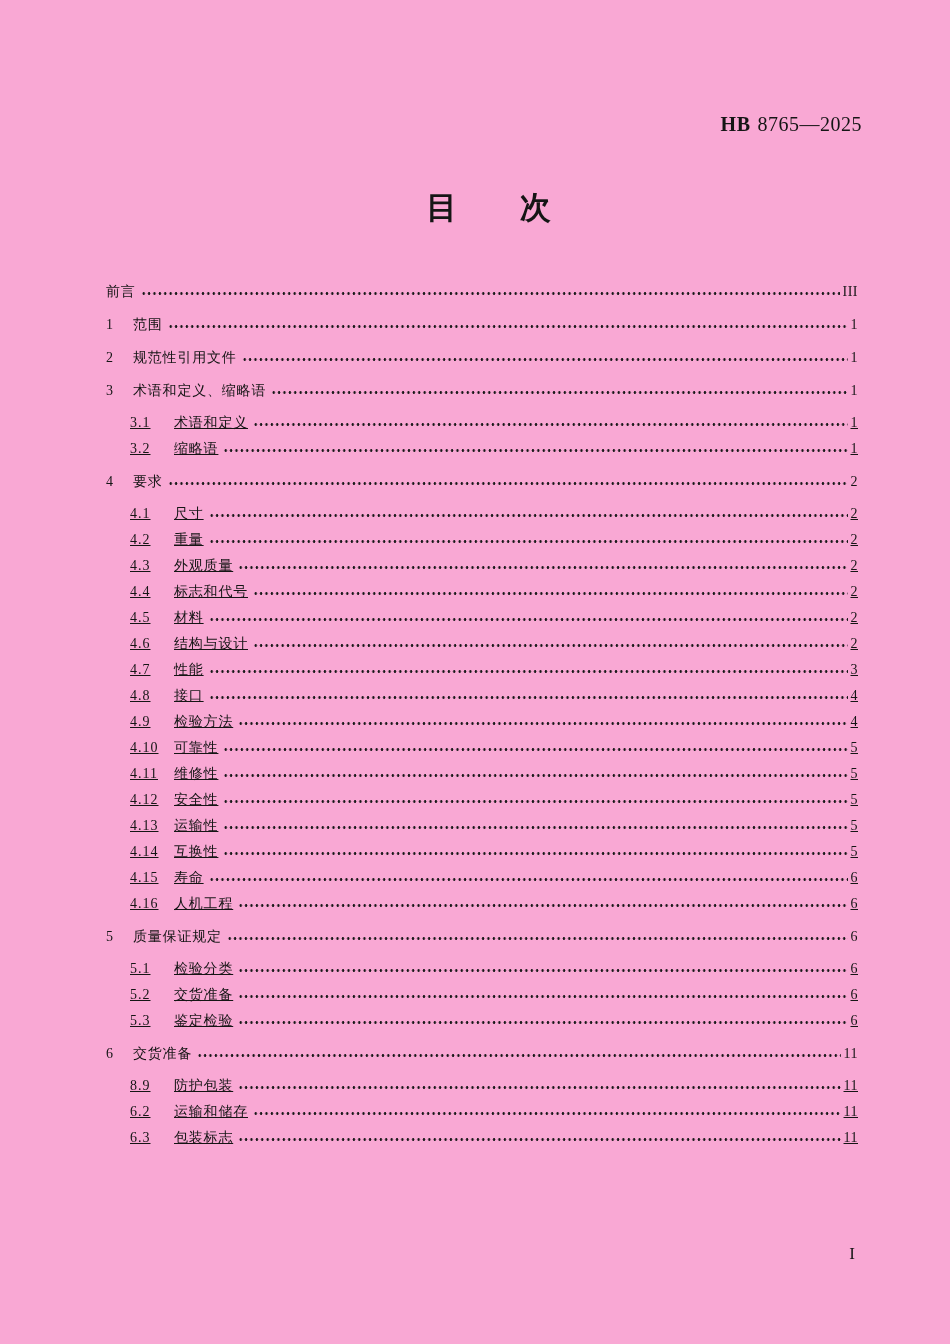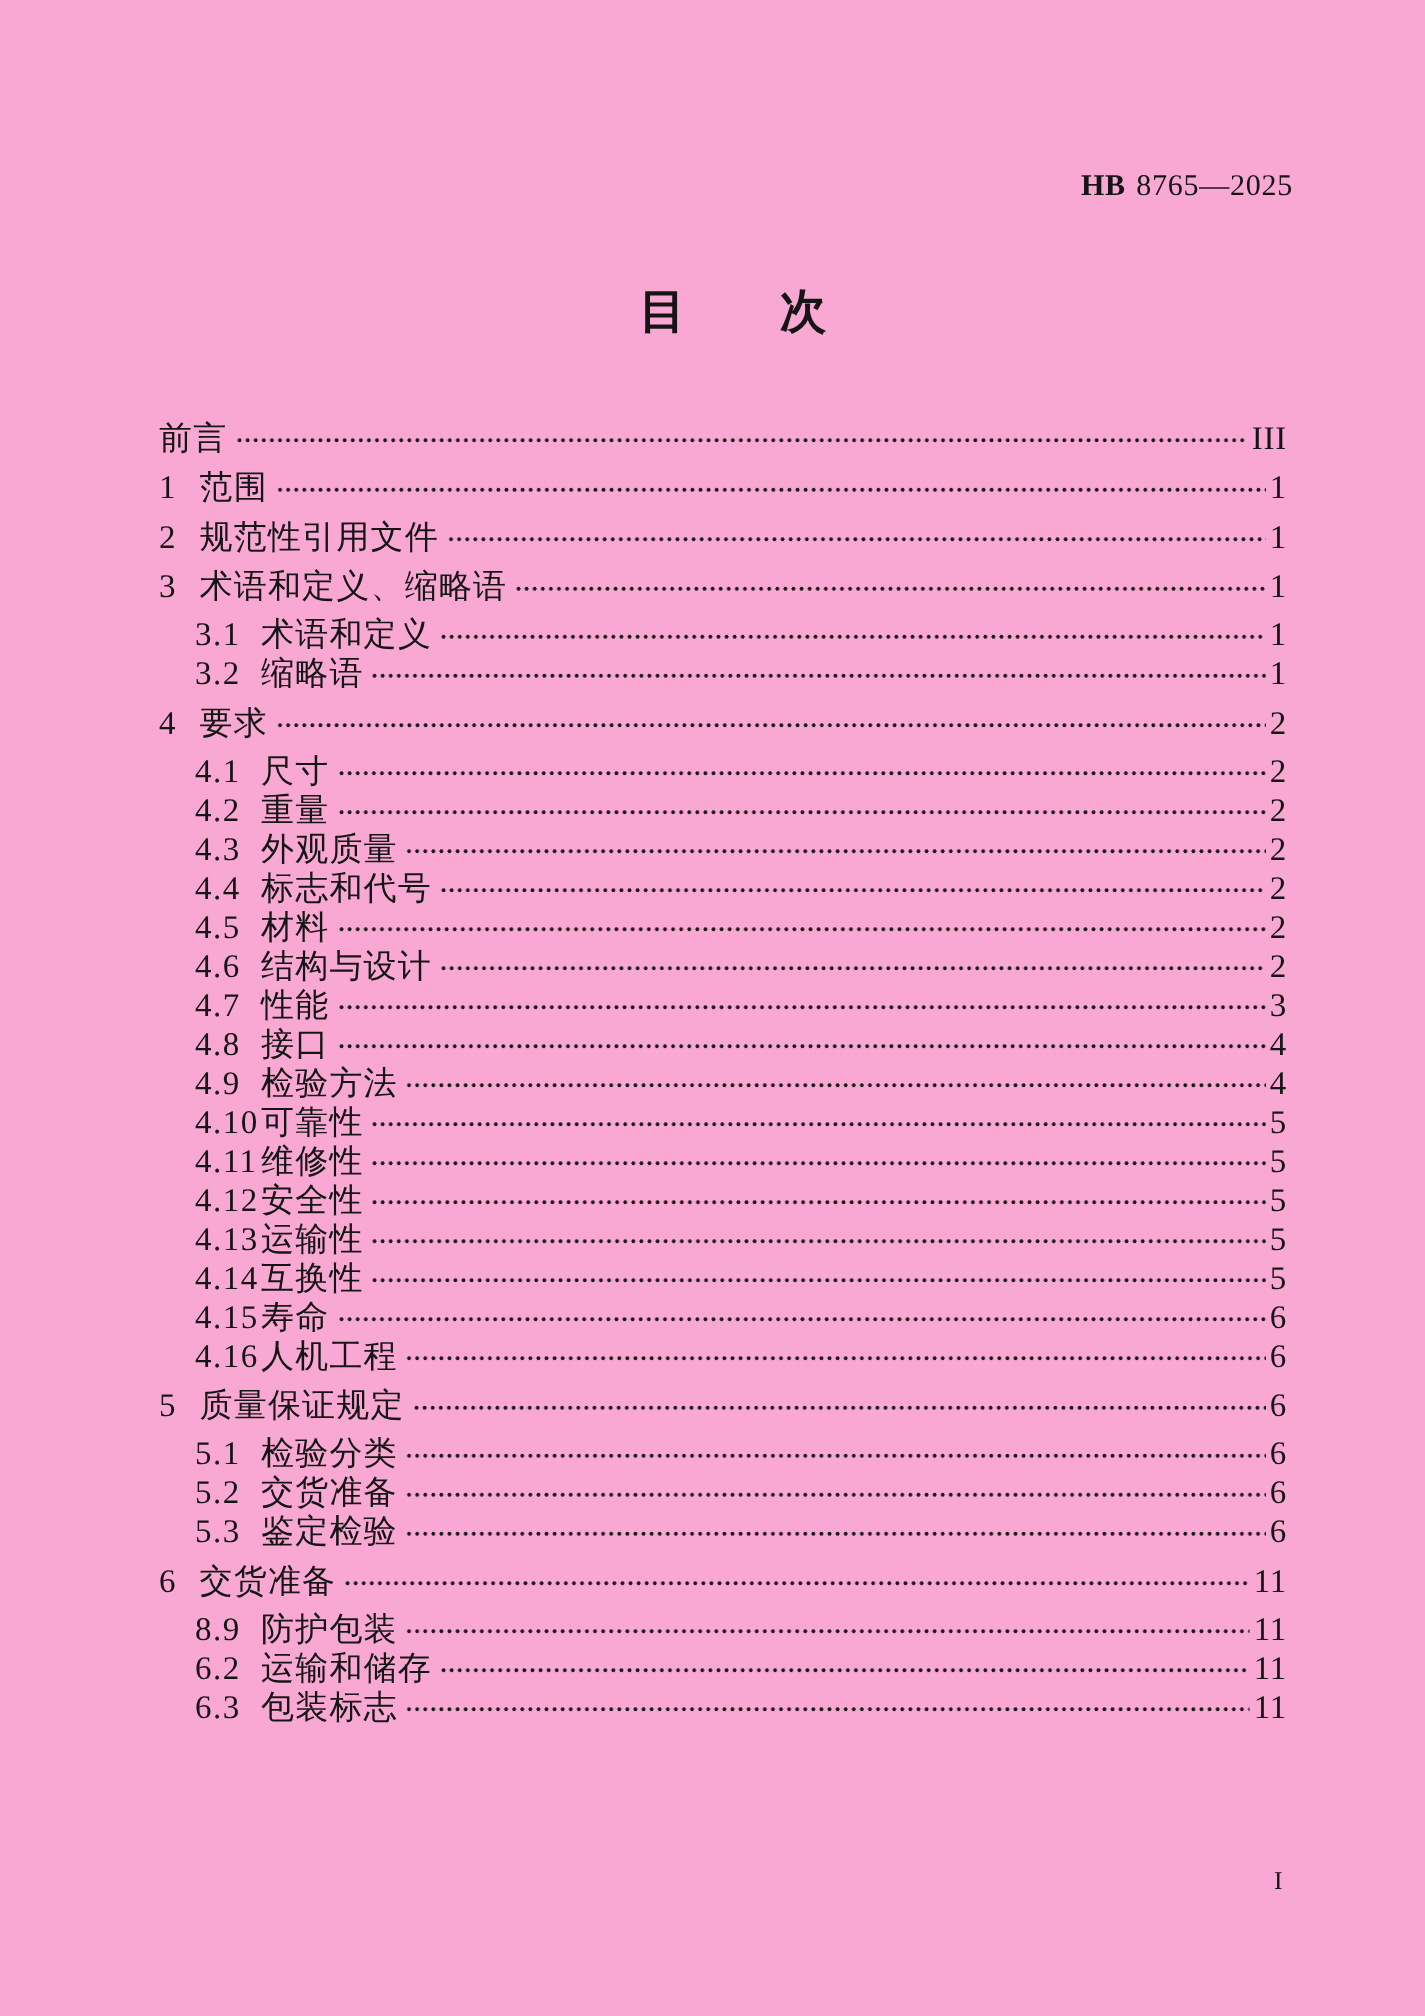--- a/index.html
+++ b/index.html
@@ -41,25 +41,25 @@
     position: absolute;
     top: 272px;
     left: 106px;
     right: 92px;
   }
   .row {
     display: flex;
     align-items: baseline;
     height: 26px;
     line-height: 26px;
-    font-size: 22px;
+    font-size: 14px;
     white-space: nowrap;
   }
   .lvl0 { margin: 7px 0 6px 0; }
-  .lvl1 { padding-left: 24px; }
+  .lvl1 { padding-left: 24px; text-decoration: underline; }
   .num { letter-spacing: 1px; }
   .lvl0 > .num { min-width: 27px; }
   .lvl1 > .num { min-width: 44px; }
   .label { letter-spacing: 0.8px; }
   .leader {
     flex: 1 1 auto;
     align-self: center;
     height: 5px;
     margin: 2px 3px 0 5px;
     background-image: radial-gradient(circle, #161616 1.05px, transparent 1.5px);

